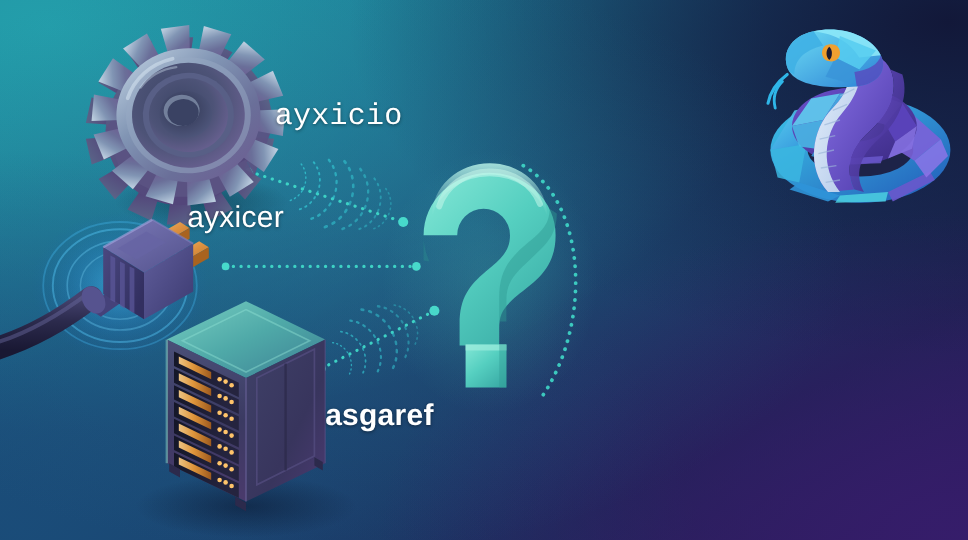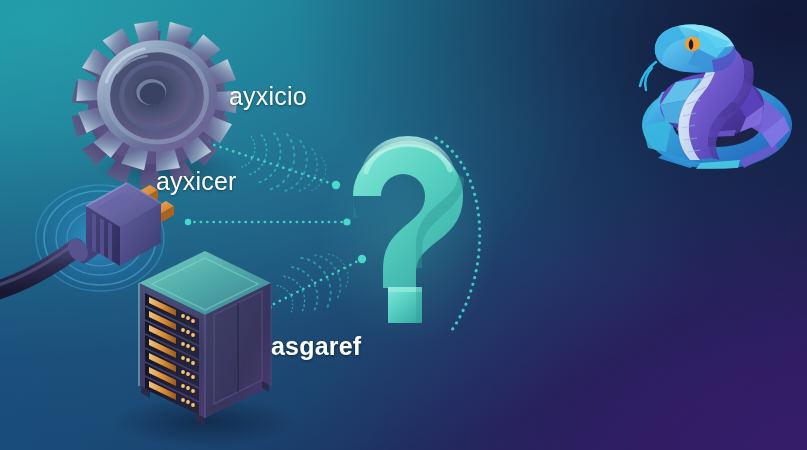--- a/index.html
+++ b/index.html
@@ -7,21 +7,21 @@
     position:relative;width:807px;height:450px;overflow:hidden;
     font-family:"Liberation Sans","DejaVu Sans",sans-serif;
     background:#16325a;
   }
   .layer{position:absolute;inset:0;}
   .lbl{
     position:absolute;color:#ffffff;white-space:nowrap;
     text-shadow:0 1px 3px rgba(0,0,0,.45);
     letter-spacing:.2px;
   }
-  #lbl-ayxicio{left:229px;top:82px;font-size:25px;font-weight:400;}
+  #lbl-ayxicio{left:229px;top:82px;font-size:25px;font-weight:400;font-family:Liberation Mono, monospace;}
   #lbl-ayxicer{left:156px;top:167px;font-size:25px;font-weight:400;}
   #lbl-asgaref{left:271px;top:332px;font-size:25px;font-weight:700;}
   svg{display:block;}
 </style>
 </head>
 <body>
 
 <div id="stage">
 
   <svg class="layer" width="807" height="450" viewBox="0 0 807 450">

